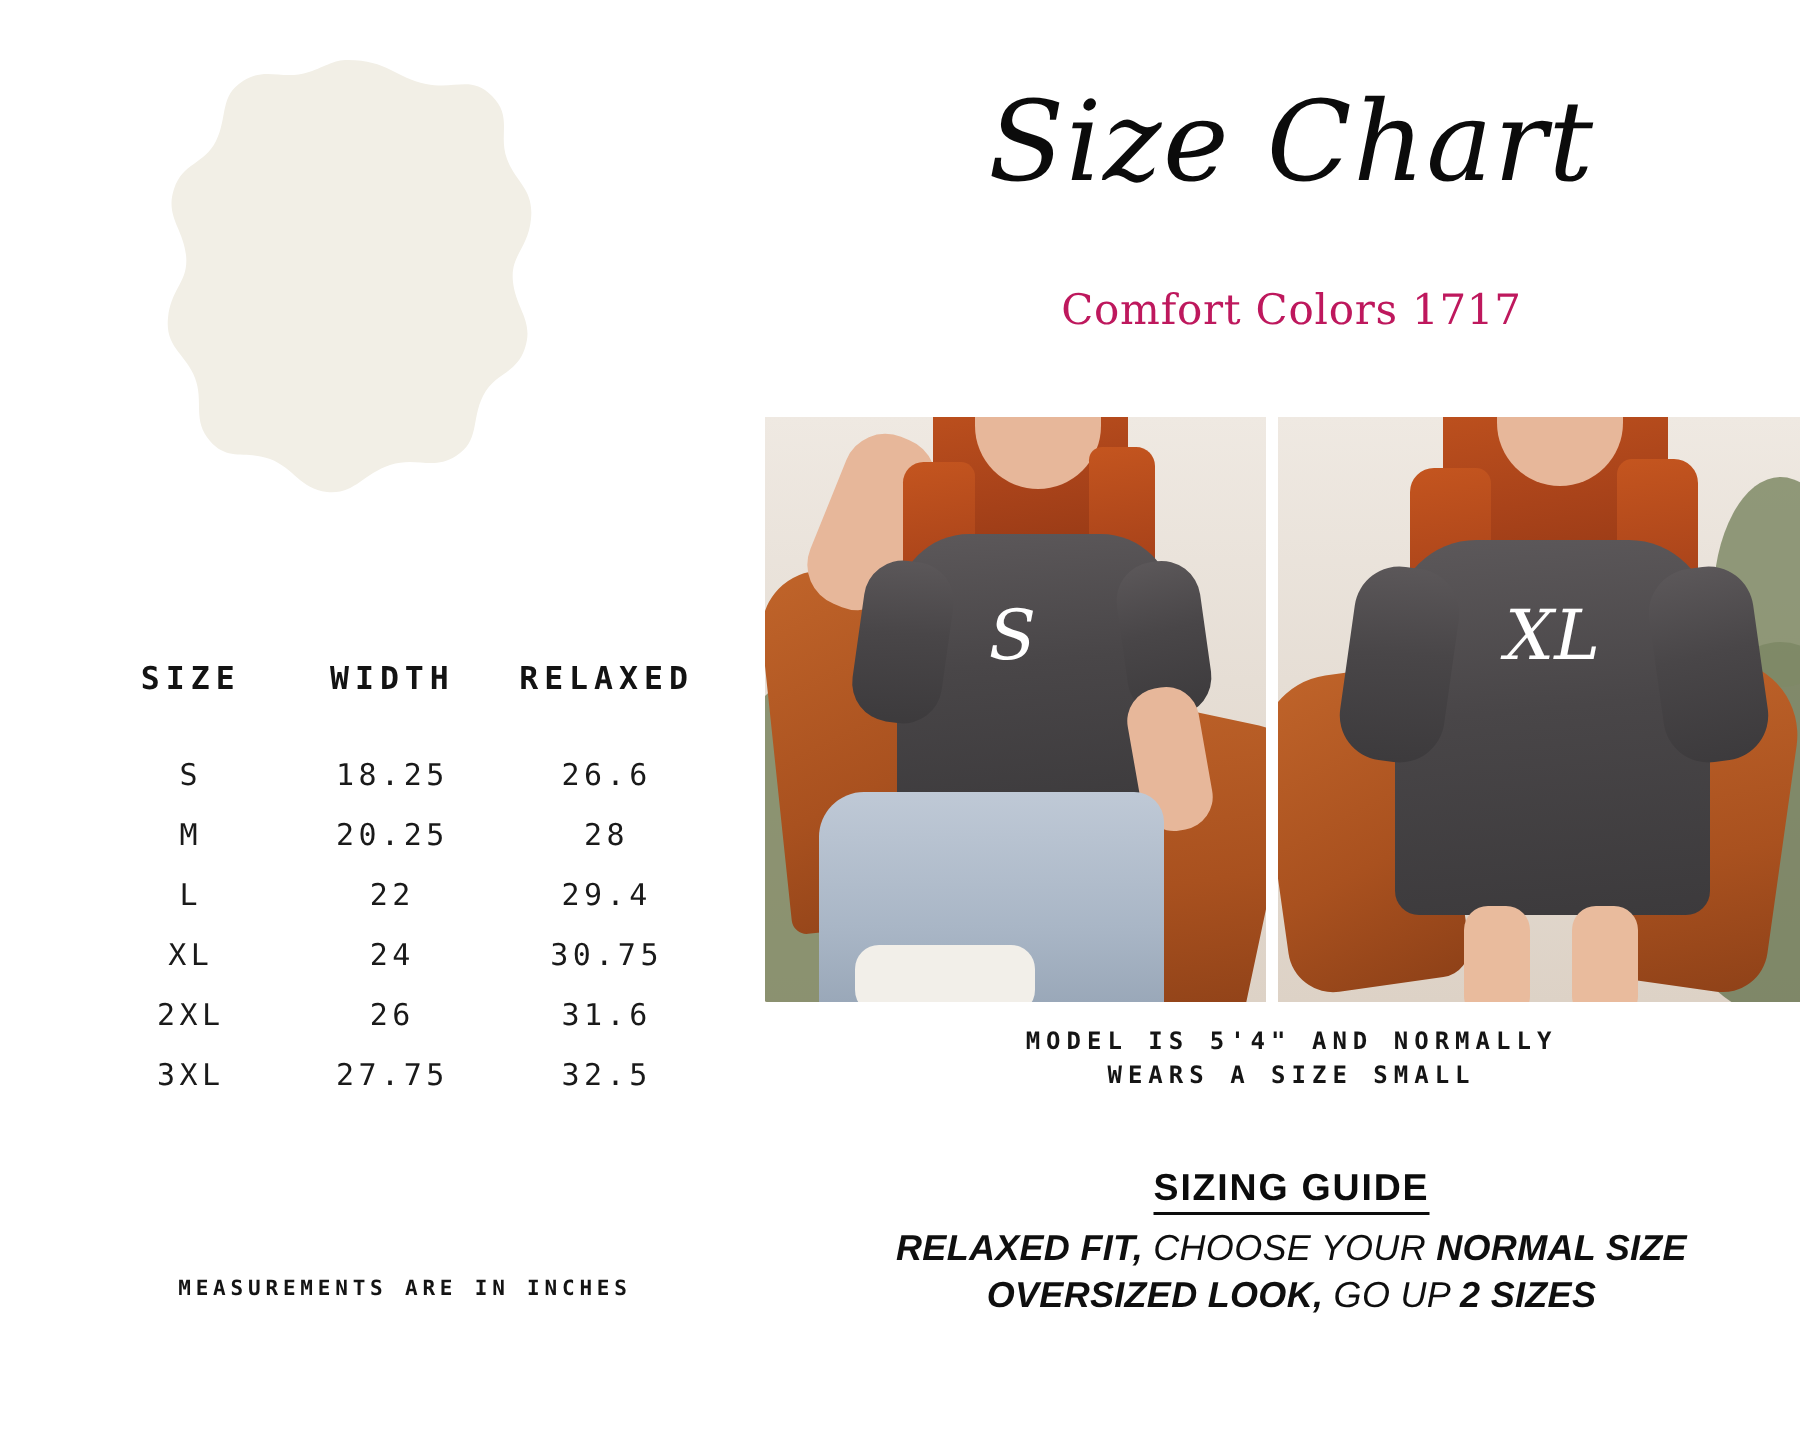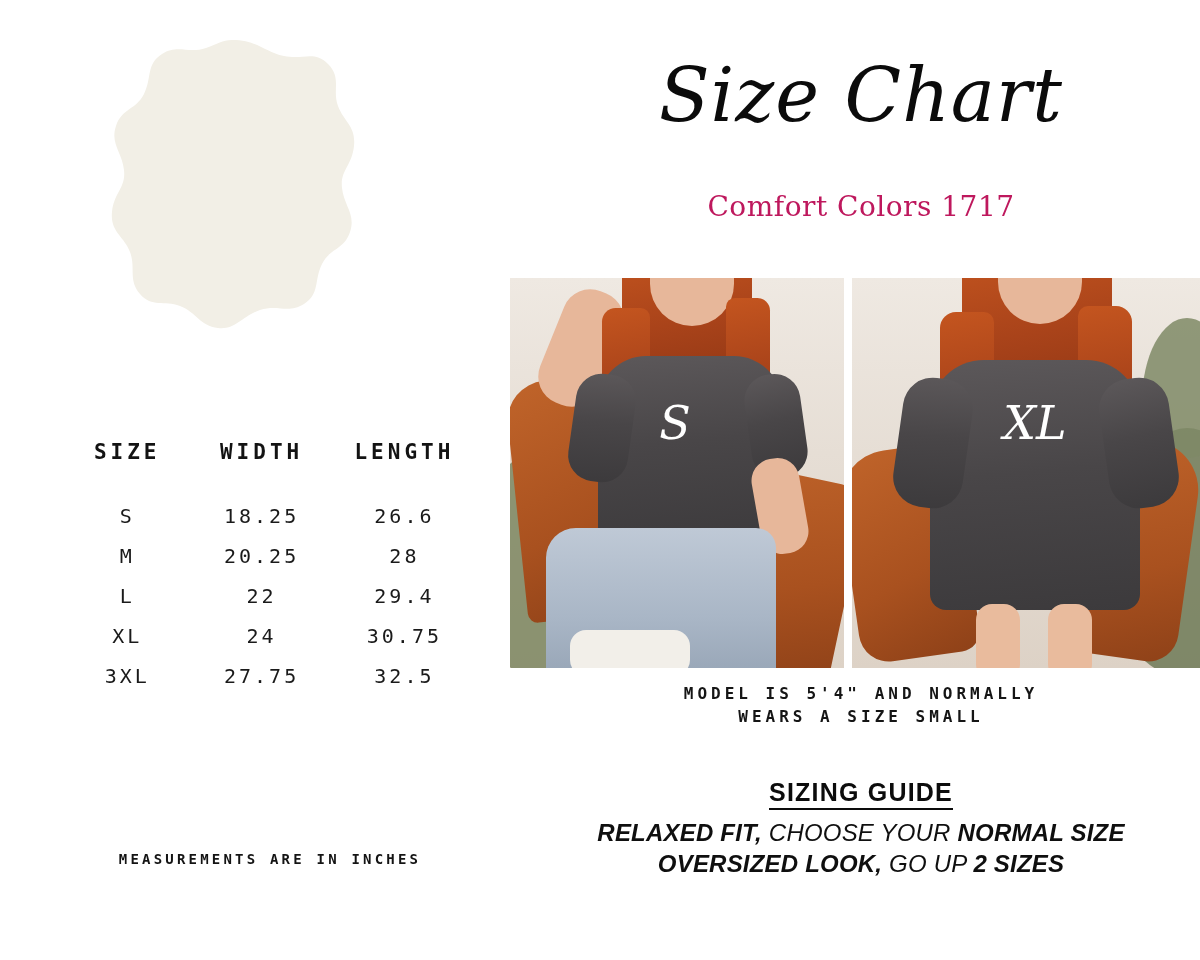--- a/index.html
+++ b/index.html
@@ -258,21 +258,21 @@
   <table class="size-table">
     <colgroup>
         <col class="c-size">
         <col class="c-width">
         <col class="c-length">
       </colgroup>
     <thead>
       <tr>
         <th>SIZE</th>
         <th>WIDTH</th>
-        <th>LENGTH</th>
+        <th>RELAXED</th>
       </tr>
     </thead>
     <tbody>
       <tr>
         <td>S</td>
         <td>18.25</td>
         <td>26.6</td>
       </tr>
       <tr>
         <td>M</td>
@@ -281,20 +281,25 @@
       </tr>
       <tr>
         <td>L</td>
         <td>22</td>
         <td>29.4</td>
       </tr>
       <tr>
         <td>XL</td>
         <td>24</td>
         <td>30.75</td>
+      </tr>
+      <tr>
+        <td>2XL</td>
+        <td>26</td>
+        <td>31.6</td>
       </tr>
       <tr>
         <td>3XL</td>
         <td>27.75</td>
         <td>32.5</td>
       </tr>
     </tbody>
   </table>
 </div>
 

